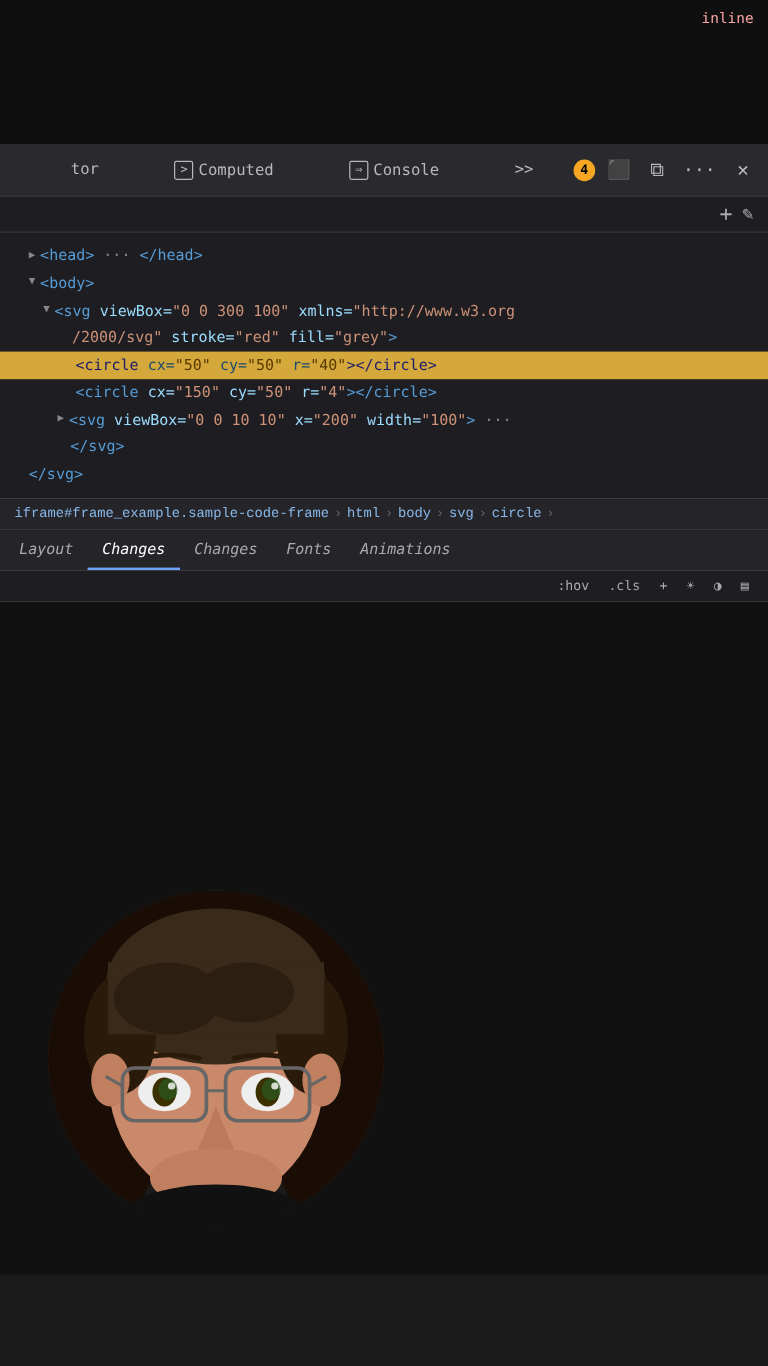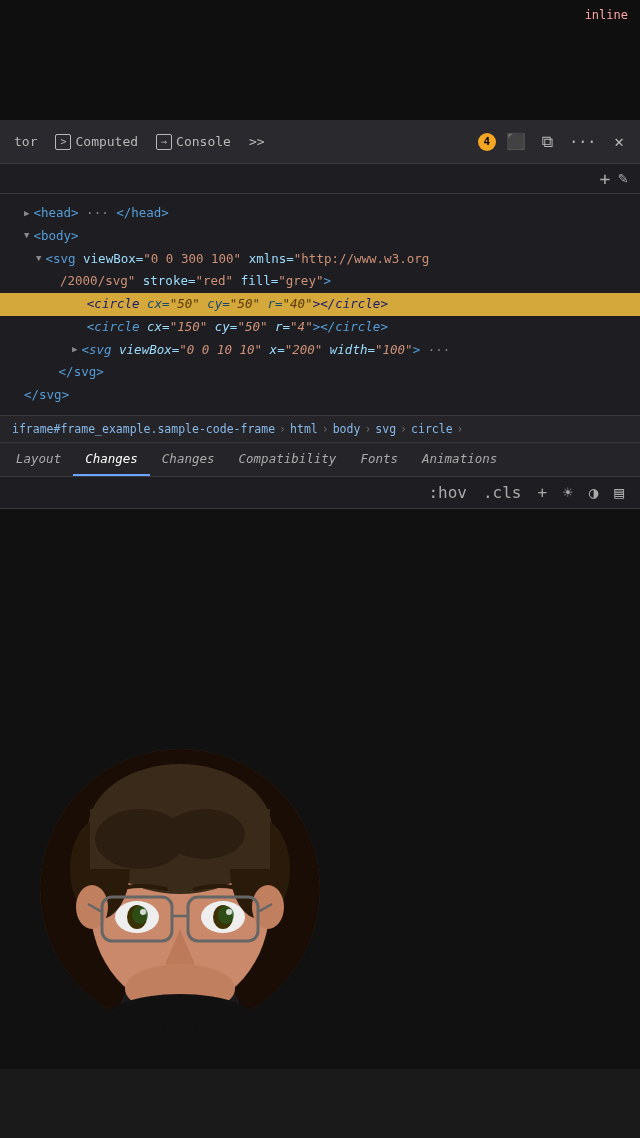--- a/index.html
+++ b/index.html
@@ -19,27 +19,28 @@
       background: #2a2a2e;
       display: flex;
       align-items: center;
       padding: 0 8px;
       border-bottom: 1px solid #3a3a3e;
       gap: 6px;
     }
 
     .toolbar-item {
       display: flex;
-      align-items: center;
+      align-items: flex-end;
       gap: 4px;
       color: #b8b8b8;
       font-size: 13px;
       cursor: pointer;
       padding: 4px 6px;
       border-radius: 3px;
+      margin-left: 45px;
     }
 
     .toolbar-icon {
       width: 16px;
       height: 16px;
       display: inline-flex;
       align-items: center;
       justify-content: center;
       border: 1.5px solid currentColor;
       border-radius: 2px;
@@ -89,21 +90,21 @@
       color: #d4d4d4;
       cursor: default;
     }
     .tree-line.highlighted {
       background: #d4a83a;
       color: #000;
     }
 
     .indent-1 { padding-left: 24px; }
     .indent-2 { padding-left: 36px; }
-    .indent-3 { padding-left: 72px; font-style: italic; }
+    .indent-3 { padding-left: 48px; }
 
     .triangle {
       display: inline-block;
       margin-right: 4px;
       font-size: 9px;
       color: #888;
     }
     .tree-line.highlighted .triangle { color: #333; }
 
     .tag { color: #569cd6; }
@@ -115,20 +116,21 @@
     .breadcrumb-bar {
       background: #252529;
       padding: 6px 12px;
       font-size: 11.5px;
       color: #aaaaaa;
       display: flex;
       align-items: center;
       gap: 4px;
       border-bottom: 1px solid #3a3a3e;
       overflow: hidden;
+      font-family: Liberation Mono, monospace;
     }
     .breadcrumb-item { color: #88b8e8; cursor: pointer; }
     .breadcrumb-sep { color: #666; }
 
     
     .tabs-bar {
       background: #252529;
       display: flex;
       align-items: center;
       border-bottom: 1px solid #3a3a3e;
@@ -153,21 +155,21 @@
       background: #1e1e22;
       display: flex;
       align-items: center;
       justify-content: flex-end;
       padding: 4px 12px;
       gap: 8px;
       border-bottom: 1px solid #3a3a3e;
     }
     .styles-btn {
       color: #aaaaaa;
-      font-size: 16px;
+      font-size: 11px;
       cursor: pointer;
       padding: 2px 4px;
     }
 
     
     .circle-avatar {
       position: absolute;
       bottom: 40px;
       left: 40px;
       width: 280px;
@@ -325,21 +327,20 @@
   <span class="breadcrumb-item">svg</span>
   <span class="breadcrumb-sep">›</span>
   <span class="breadcrumb-item">circle</span>
   <span class="breadcrumb-sep">›</span>
 </div>
 
 <div class="tabs-bar">
   <div class="tab">Layout</div>
   <div class="tab active">Changes</div>
   <div class="tab">Changes</div>
-  <div class="tab">Compatibility</div>
   <div class="tab">Fonts</div>
   <div class="tab">Animations</div>
 </div>
 
 <div class="styles-toolbar">
   <span class="styles-btn">:hov</span>
   <span class="styles-btn">.cls</span>
   <span class="styles-btn">+</span>
   <span class="styles-btn">☀</span>
   <span class="styles-btn">◑</span>

